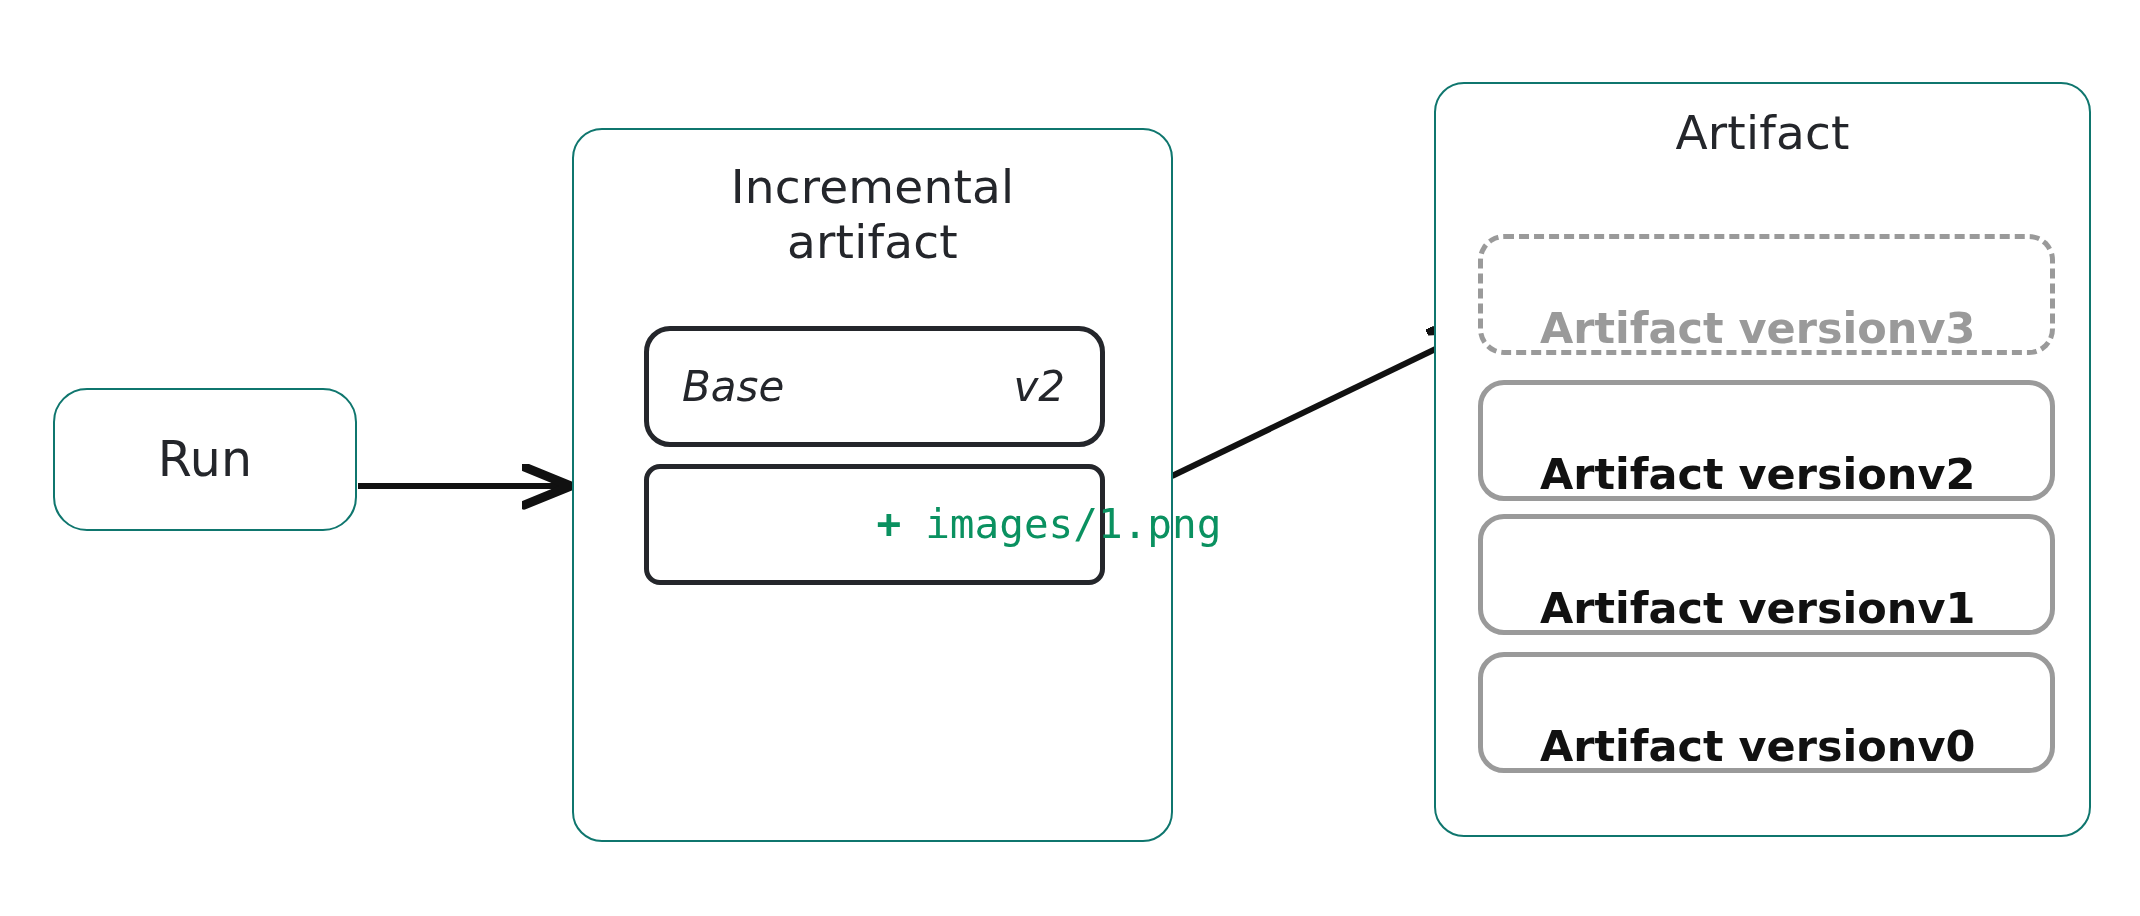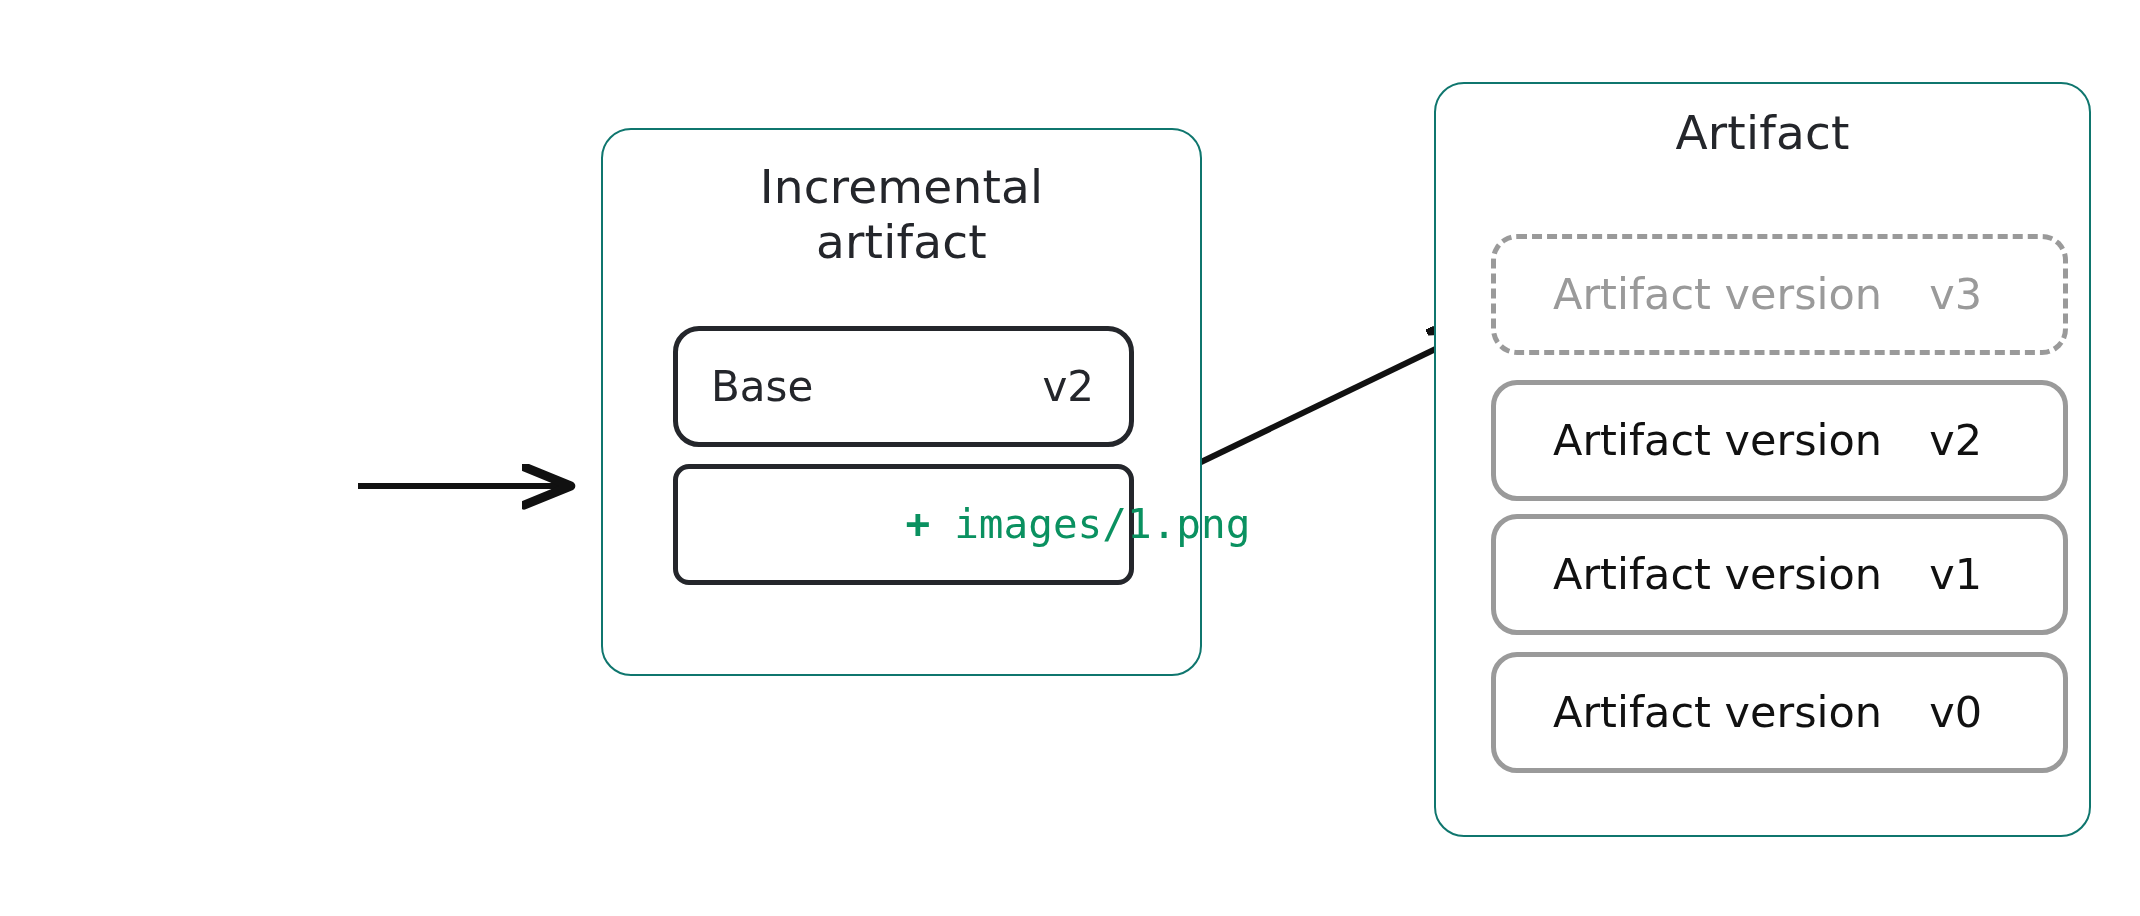--- a/index.html
+++ b/index.html
@@ -49,23 +49,22 @@
     line-height: 1.1;
     color: #24262b;
     letter-spacing: 0.2px;
   }
 
   
   #incremental-node {
     left: 572px;
     top: 128px;
     width: 601px;
-    height: 548px;
+    height: 714px;
     border-radius: 30px;
-    margin-left: 29px;
   }
   #incremental-node .group-title {
     position: absolute;
     left: 0;
     top: 30px;
     width: 100%;
     text-align: center;
     font-size: 47px;
     line-height: 1.16;
     color: #24262b;
@@ -90,21 +89,21 @@
     margin-left: 33px;
     white-space: nowrap;
   }
   .sub-row .row-version {
     font-size: 42px;
     line-height: 1;
     margin-left: auto;
     margin-right: 35px;
     white-space: nowrap;
   }
-  #inc-row-base { top: 196px; }
+  #inc-row-base { top: 196px; font-style: italic; }
   #inc-row-add  { top: 334px; border-radius: 16px; }
   #inc-row-del  { top: 472px; }
 
   .diff-line {
     font-family: "DejaVu Sans Mono", "Liberation Mono", monospace;
     font-size: 41px;
     line-height: 1;
     margin-left: 30px;
     white-space: pre;
     letter-spacing: 0px;
@@ -132,28 +131,29 @@
     text-align: center;
     font-size: 47px;
     line-height: 1.16;
     color: #24262b;
     letter-spacing: 0.2px;
   }
 
   .version-row {
     position: absolute;
     box-sizing: border-box;
-    left: 55px;
+    left: 42px;
     width: 577px;
     height: 121px;
     background: #ffffff;
     border: 5px solid #9a9a9a;
     border-radius: 26px;
     display: flex;
-    align-items: center;
+    align-items: flex-end;
+    font-weight: bold;
   }
   .version-row .row-label {
     font-size: 43px;
     line-height: 1;
     margin-left: 57px;
     color: #111111;
     white-space: nowrap;
   }
   .version-row .row-version {
     font-size: 43px;
@@ -197,20 +197,23 @@
       <marker id="arrowhead" markerWidth="9" markerHeight="9" refX="7.4" refY="3.6" orient="auto" markerUnits="strokeWidth">
         <path d="M0.4,0.4 L8.2,3.6 L0.4,6.8" fill="none" stroke="#111111" stroke-width="1.5" stroke-linecap="round" stroke-linejoin="round"></path>
       </marker>
     </defs>
 
     <line x1="358" y1="486" x2="566" y2="486" stroke="#111111" stroke-width="6" marker-end="url(#arrowhead)"></line>
 
     <line x1="1172" y1="476" x2="1475" y2="330" stroke="#111111" stroke-width="6" marker-end="url(#arrowhead)"></line>
   </svg>
 
+  <div class="node" id="run-node">
+    <span class="node-title">Run</span>
+  </div>
 
   <div class="node" id="incremental-node">
 
     <div class="group-title">
       <div>Incremental</div>
       <div>artifact</div>
     </div>
 
     <div class="sub-row" id="inc-row-base">
       <span class="row-label">Base</span>

